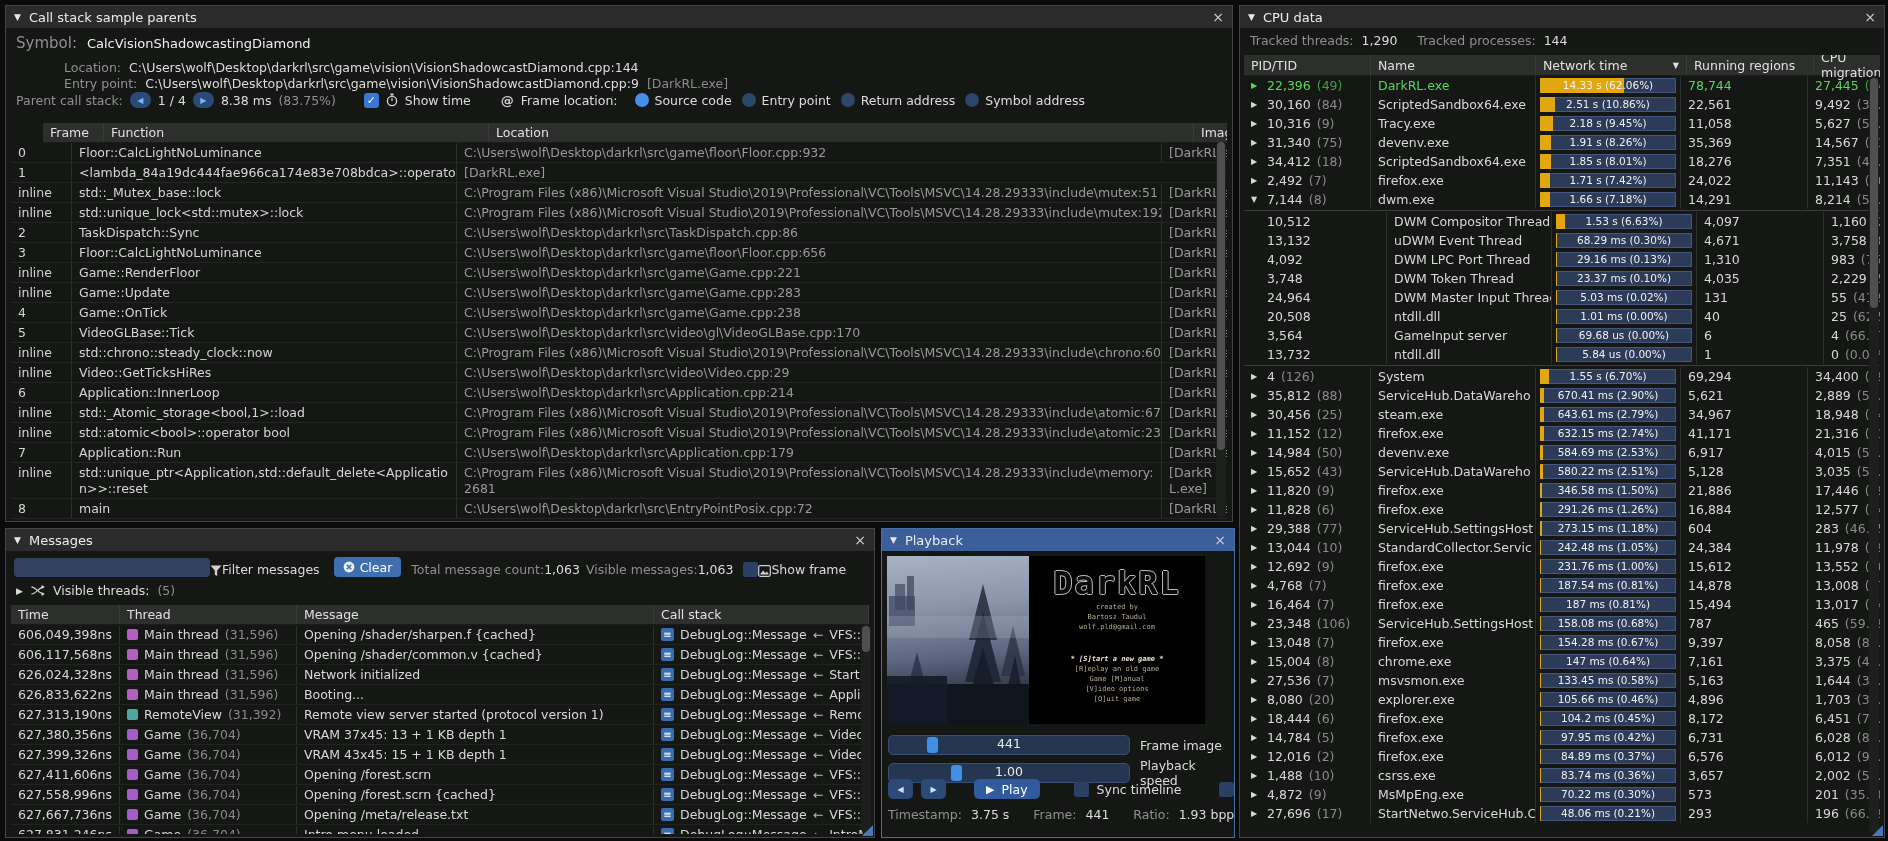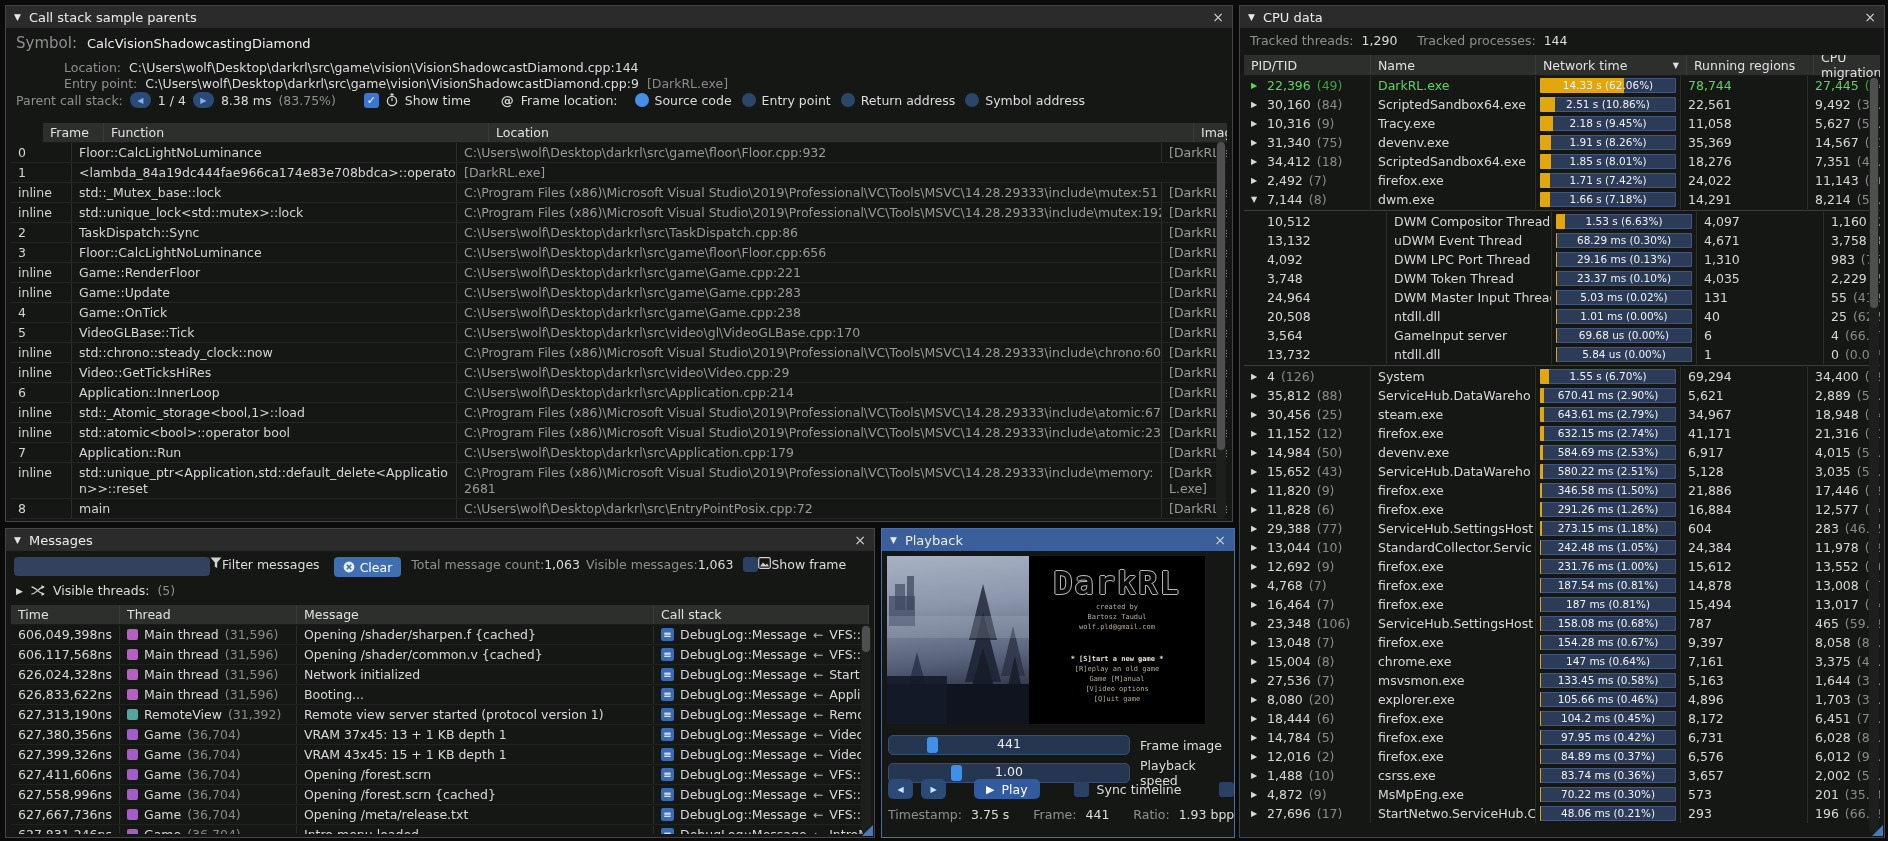--- a/index.html
+++ b/index.html
@@ -46,21 +46,21 @@
   .cs-row.wrap .cs-c{white-space:normal;word-break:break-all;}
   .c-frame{width:46px;flex:none;color:#d4d4d4;}
   .c-func{width:370px;flex:none;color:#d4d4d4;}
   .c-loc{width:690px;flex:none;color:#999999;}
   .c-img{flex:1;color:#9a9a9a;border-right:none;}
   .vscroll{position:absolute;top:136px;right:6px;bottom:3px;width:10px;background:#1d1f1d;border-radius:5px;}
   .vscroll .thumb{position:absolute;left:1px;right:1px;background:#4f4f4f;border-radius:5px;}
 
   
   #messages{left:5px;top:528px;width:868px;height:308px;}
-  .msg-ctl{position:absolute;left:8px;top:28px;right:4px;height:20px;display:flex;align-items:flex-start;gap:0;white-space:nowrap;overflow:hidden;}
+  .msg-ctl{position:absolute;left:8px;top:28px;right:4px;height:20px;display:flex;align-items:flex-end;gap:0;white-space:nowrap;overflow:hidden;}
   .flt-input{width:196px;height:19px;background:#33415f;border-radius:4px;flex:none;}
   .clear-btn{height:20px;padding:0 9px;border-radius:4px;background:#3f6fae;color:#fff;
              display:inline-flex;align-items:center;gap:5px;}
   .threads-row{position:absolute;left:10px;top:54px;display:flex;align-items:center;gap:8px;}
   .exp-tri{font-size:9px;color:#dcdcdc;}
   .msg-table{position:absolute;left:5px;right:5px;top:76px;bottom:3px;overflow:hidden;}
   .msg-head{display:flex;height:19px;background:#2d2f2d;align-items:center;border-bottom:1px solid #1b1b1b;}
   .msg-head>div{padding:0 7px;color:#e0e0e0;border-right:1px solid #3a3a3a;height:100%;display:flex;align-items:center;}
   .msg-row{display:flex;height:19px;align-items:center;border-bottom:1px solid #212321;}
   .m-c{padding:0 7px;white-space:nowrap;overflow:hidden;border-right:1px solid #2c2e2c;line-height:18px;}
@@ -82,21 +82,21 @@
   .pb-image{position:absolute;left:5px;top:27px;width:318px;height:168px;display:flex;background:#000;}
   .pb-photo{position:relative;width:142px;height:100%;overflow:hidden;flex:none;
     background:linear-gradient(175deg,#a8b2c4 0%,#8b96ac 30%,#5d6880 58%,#333a4e 78%,#14161f 100%);}
   .pb-menu{flex:1;background:#000;display:flex;flex-direction:column;align-items:center;
     font-family:"DejaVu Sans Mono","Liberation Mono",monospace;font-size:7px;line-height:10px;color:#b8b093;}
   .pb-logo{margin-top:12px;font-family:"DejaVu Sans Mono","Liberation Mono",monospace;font-weight:bold;
     font-size:32px;line-height:30px;letter-spacing:2px;color:#0a0a0a;
     text-shadow:-1px 0 #b8b8b8,1px 0 #b8b8b8,0 -1px #b8b8b8,0 1px #b8b8b8;}
   .pb-credits{margin-top:4px;text-align:center;}
   .pb-menulist{margin-top:22px;text-align:center;}
-  .pb-menulist .hl{color:#e8e4d0;font-weight:bold;}
+  .pb-menulist .hl{color:#e8e4d0;font-weight:bold;font-style:italic;}
   .pb-slider-row{position:absolute;left:6px;display:flex;align-items:center;gap:10px;}
   .slider{position:relative;width:240px;height:18px;background:#253650;border:1px solid #3a4e74;border-radius:5px;flex:none;}
   .slider .handle{position:absolute;top:1px;bottom:1px;width:11px;background:#4090e8;border-radius:3px;}
   .slider .sval{position:absolute;inset:0;text-align:center;line-height:16px;color:#ececec;}
   .pb-btn-row{position:absolute;left:6px;top:250px;display:flex;align-items:center;gap:8px;white-space:nowrap;}
   .step-btn{width:25px;height:20px;border-radius:5px;background:#2b4a78;color:#cfe2ff;font-size:8px;
             display:inline-flex;align-items:center;justify-content:center;}
   .play-btn{height:20px;padding:0 12px;border-radius:5px;background:#325a9e;color:#fff;
             display:inline-flex;align-items:center;gap:7px;}
   .pb-status{position:absolute;left:6px;top:278px;display:flex;gap:9px;white-space:nowrap;}

